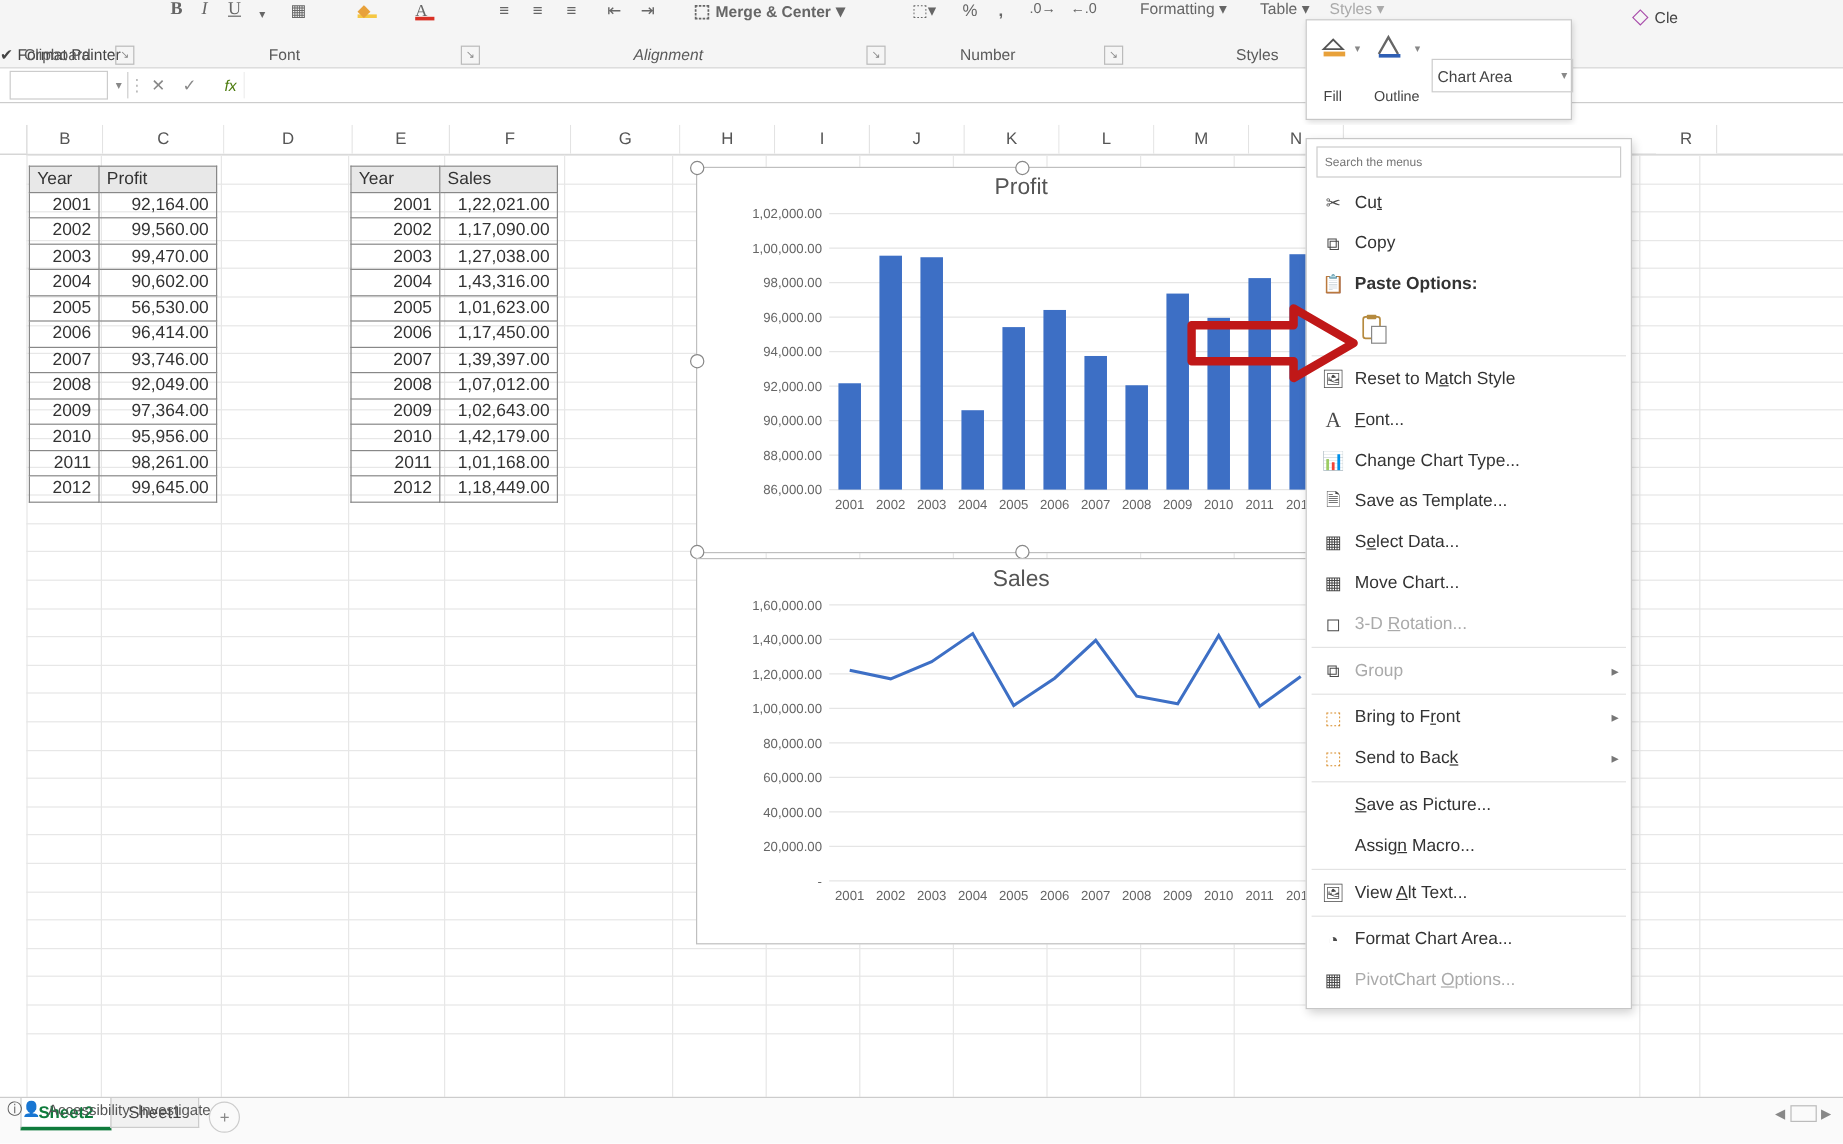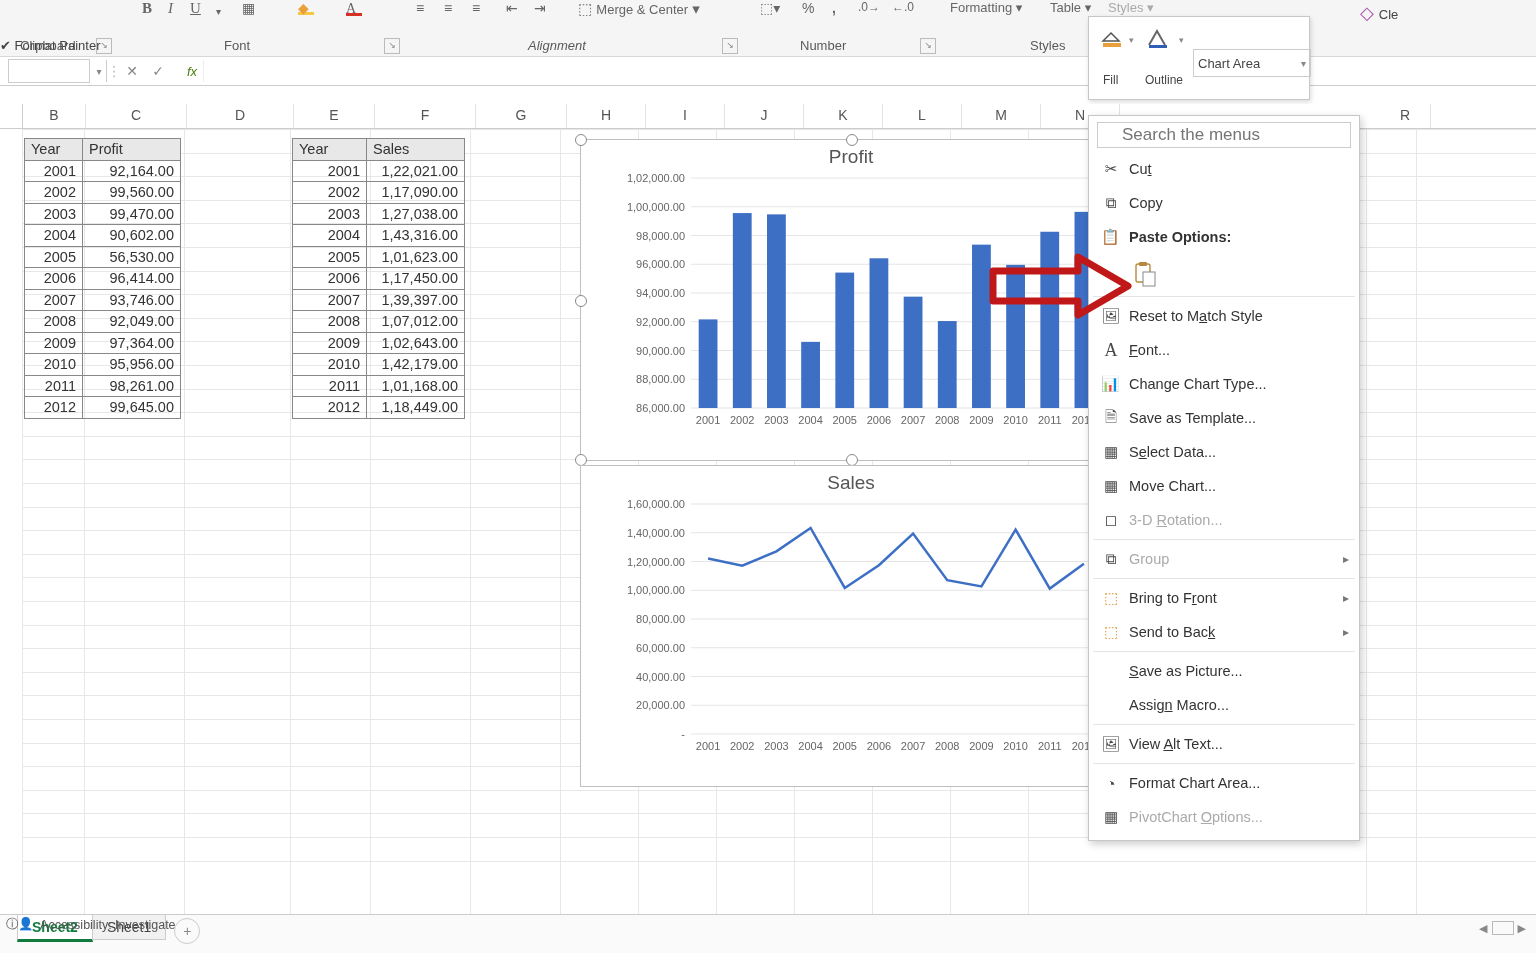--- a/index.html
+++ b/index.html
@@ -25,21 +25,21 @@
   table.data{position:absolute;border-collapse:collapse;font-size:14.5px;}
   table.data td,table.data th{border:1px solid #888;padding:1px 6px;height:21.5px;box-sizing:border-box;}
   table.data th{background:#e8e8e8;font-weight:normal;text-align:left;}
   table.data td.num{text-align:right;}
   .chart-box{position:absolute;border:1px solid #bfbfbf;background:#fff;}
   .sel-handles .h{position:absolute;width:10px;height:10px;background:#fff;border:1.5px solid #888;border-radius:50%;}
   .chart-title{text-align:center;font-size:19px;color:#555;margin-top:6px;}
   svg{display:block;}
   .ctx-menu{position:absolute;z-index:50;top:115px;left:1088px;width:270px;background:#fff;border:1px solid #c7c7c7;box-shadow:2px 3px 8px rgba(0,0,0,.2);padding-bottom:6px;}
   .ctx-search{margin:6px 8px 4px 8px;}
-  .ctx-search input{width:100%;height:26px;border:1px solid #ccc;padding:2px 24px;font-size:17px;color:#777;box-sizing:border-box;}
+  .ctx-search input{width:100%;height:26px;border:1px solid #ccc;padding:2px 6px;font-size:10px;color:#777;box-sizing:border-box;}
   .ctx-item{display:flex;align-items:center;height:34px;padding:0 10px;font-size:14.5px;color:#333;}
   .ctx-item.disabled{color:#aaa;}
   .ctx-item .ci-icon{width:24px;text-align:center;margin-right:6px;color:#4a4a4a;font-size:15px;}
   .ctx-item .arrow{margin-left:auto;color:#777;font-size:12px;}
   .ctx-sep{height:1px;background:#e3e3e3;margin:2px 4px;}
   .ctx-item.bold{font-weight:bold;}
   .paste-icon{display:inline-block;width:22px;height:24px;position:relative;}
   .mini-toolbar{position:absolute;top:16px;left:1088px;width:220px;height:82px;background:#fff;border:1px solid #c7c7c7;box-shadow:1px 2px 5px rgba(0,0,0,.15);font-size:12px;color:#444;}
   .mt-btn{position:absolute;text-align:center;}
   .mt-lbl{position:absolute;font-size:12px;color:#444;}
@@ -68,21 +68,21 @@
   <span class="rib-icon" style="left:298px;color:#e8a13a;">◆<span style="display:block;height:3px;background:#f5c743;width:16px;margin-top:-4px;"></span></span>
   <span class="rib-icon" style="left:346px;"><span style="font-family:'Times New Roman';">A</span><span style="display:block;height:3px;background:#d93025;width:16px;margin-top:-4px;"></span></span>
   <span class="rib-group-lbl" style="left:224px;">Font</span>
   <span class="rib-dlg" style="left:384px;">↘</span>
 
   <span class="rib-icon" style="left:416px;">≡</span>
   <span class="rib-icon" style="left:444px;">≡</span>
   <span class="rib-icon" style="left:472px;">≡</span>
   <span class="rib-icon" style="left:506px;">⇤</span>
   <span class="rib-icon" style="left:534px;">⇥</span>
-  <span class="rib-icon" style="left:578px;font-size:15px;">⬚ <span style="font-size:13px;">Merge &amp; Center</span> ▾</span>
+  <span class="rib-icon" style="left:578px;font-size:15px;font-weight:bold;">⬚ <span style="font-size:13px;">Merge &amp; Center</span> ▾</span>
   <span class="rib-group-lbl" style="left:528px;font-style:italic;">Alignment</span>
   <span class="rib-dlg" style="left:722px;">↘</span>
 
   <span class="rib-icon" style="left:760px;">⬚▾</span>
   <span class="rib-icon" style="left:802px;">%</span>
   <span class="rib-icon" style="left:832px;font-weight:bold;">,</span>
   <span class="rib-icon" style="left:858px;font-size:12px;">.0→</span>
   <span class="rib-icon" style="left:892px;font-size:12px;">←.0</span>
   <span class="rib-group-lbl" style="left:800px;">Number</span>
   <span class="rib-dlg" style="left:920px;">↘</span>

